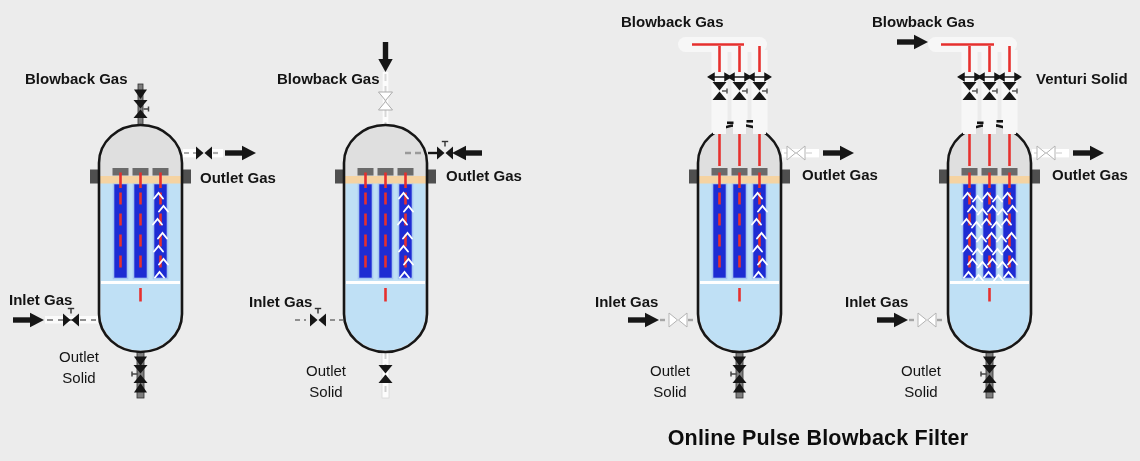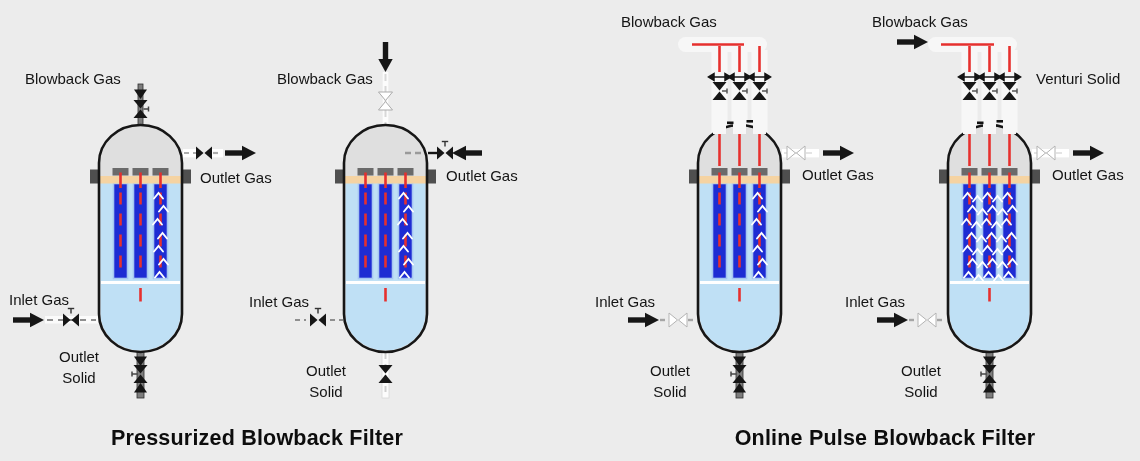--- a/index.html
+++ b/index.html
@@ -1,19 +1,19 @@
 <!DOCTYPE html>
 <html><head>
 <meta charset="utf-8">
 <style>
   html,body{margin:0;padding:0;background:#ececec;}
   .canvas{position:relative;width:1140px;height:461px;background:#ececec;overflow:hidden;
           font-family:"Liberation Sans",sans-serif;color:#141414;}
   .canvas svg{position:absolute;left:0;top:0;}
-  .lbl{position:absolute;font-size:15px;line-height:1.15;white-space:nowrap;}
+  .lbl{position:absolute;font-size:15px;line-height:1.15;white-space:nowrap;font-weight:bold;}
   .lbl2{position:absolute;font-size:15px;line-height:1.4;text-align:center;width:52px;}
   .cap{position:absolute;top:426px;width:320px;text-align:center;
        font-size:21.5px;font-weight:700;color:#0d0d0d;letter-spacing:.2px;}
 </style>
 </head>
 <body>
 
 <div class="canvas">
 
 <svg width="1140" height="461" viewBox="0 0 1140 461">
@@ -369,16 +369,15 @@
 <div class="lbl" style="left:802px;top:166px">Outlet Gas</div>
 <div class="lbl" style="left:595px;top:293px">Inlet Gas</div>
 <div class="lbl2" style="left:644px;top:360px">Outlet Solid</div>
 
 <div class="lbl" style="left:872px;top:13px">Blowback Gas</div>
 <div class="lbl" style="left:1036px;top:70px">Venturi Solid</div>
 <div class="lbl" style="left:1052px;top:166px">Outlet Gas</div>
 <div class="lbl" style="left:845px;top:293px">Inlet Gas</div>
 <div class="lbl2" style="left:895px;top:360px">Outlet Solid</div>
 
-<div class="cap" style="left:97px">Pressurized Blowback Filter</div>
-<div class="cap" style="left:725px">Online Pulse Blowback Filter</div>
+<div class="cap" style="left:658px">Online Pulse Blowback Filter</div>
 
 </div>
 
 </body></html>

